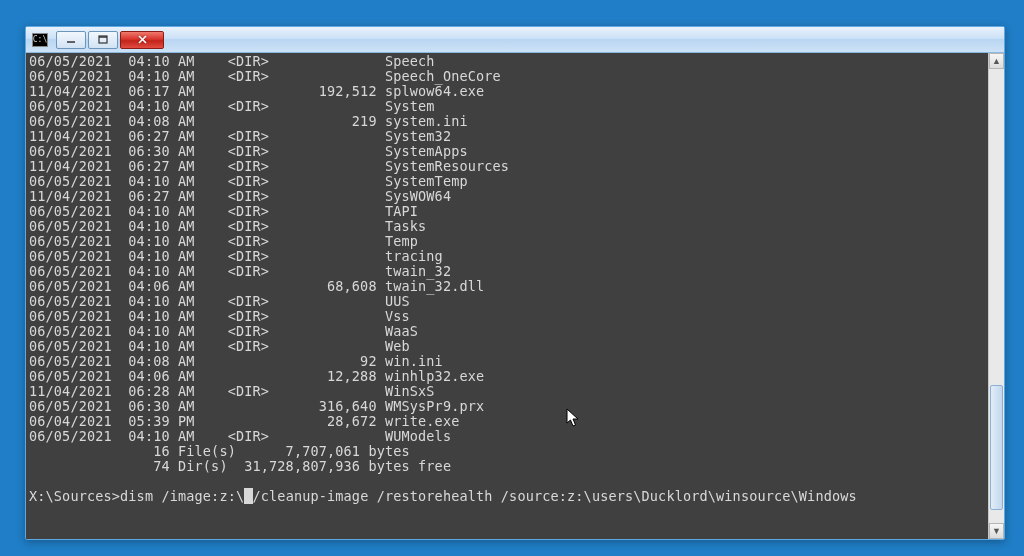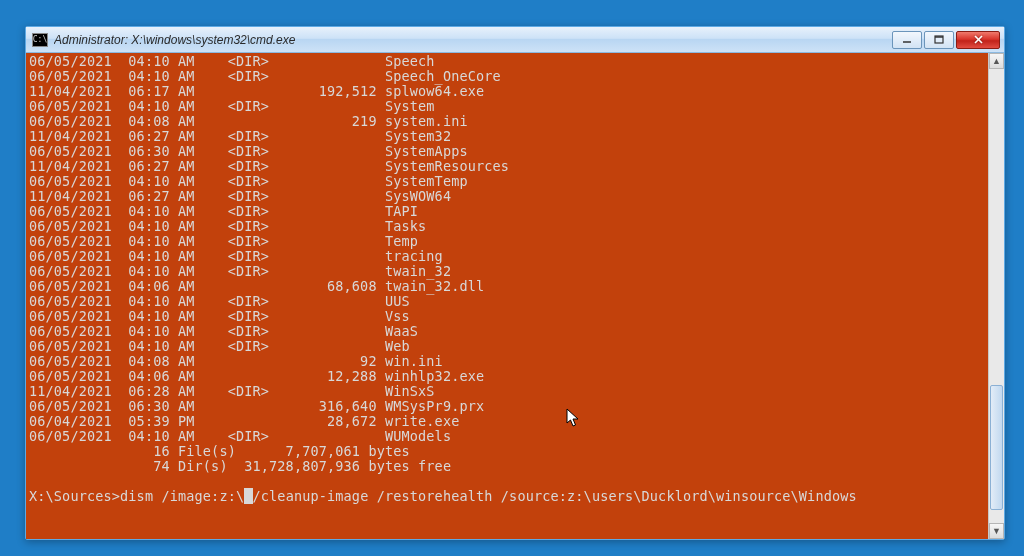--- a/index.html
+++ b/index.html
@@ -66,21 +66,21 @@
       margin-left: 2px;
     }
     .win-btn.close {
       background: linear-gradient(#f07a6d,#d9352c 45%,#c1231a 55%,#e24c41);
       border-color:#8a1c14; color:#fff;
       width: 44px;
     }
     .win-btn.close svg { filter: drop-shadow(0 0 1px rgba(0,0,0,0.4)); }
     .client {
       flex:1;
-      background:#c2410c;
+      background:#404040;
       position:relative;
       display:flex;
       overflow:hidden;
     }
     .terminal {
       flex:1;
       font-family: Consolas, "Lucida Console", monospace;
       font-size: 13.5px;
       line-height: 15px;
       color:#d8d8d8;
@@ -115,21 +115,20 @@
       left:566px; top:408px;
       pointer-events:none;
     }
   </style>
 </head>
 <body>
 
 <div class="window">
   <div class="titlebar">
     <div class="title-icon">C:\</div>
-    <div class="title-text">Administrator: X:\windows\system32\cmd.exe</div>
     <div class="win-buttons">
       <div class="win-btn">
         <svg width="10" height="8" viewBox="0 0 10 8">
             <line x1="1" y1="6" x2="9" y2="6" stroke="#333" stroke-width="1.5"></line>
           </svg>
       </div>
       <div class="win-btn">
         <svg width="10" height="9" viewBox="0 0 10 9">
             <rect x="1" y="1" width="8" height="7" fill="none" stroke="#333" stroke-width="1.2"></rect>
             <line x1="1" y1="2" x2="9" y2="2" stroke="#333" stroke-width="1.5"></line>

